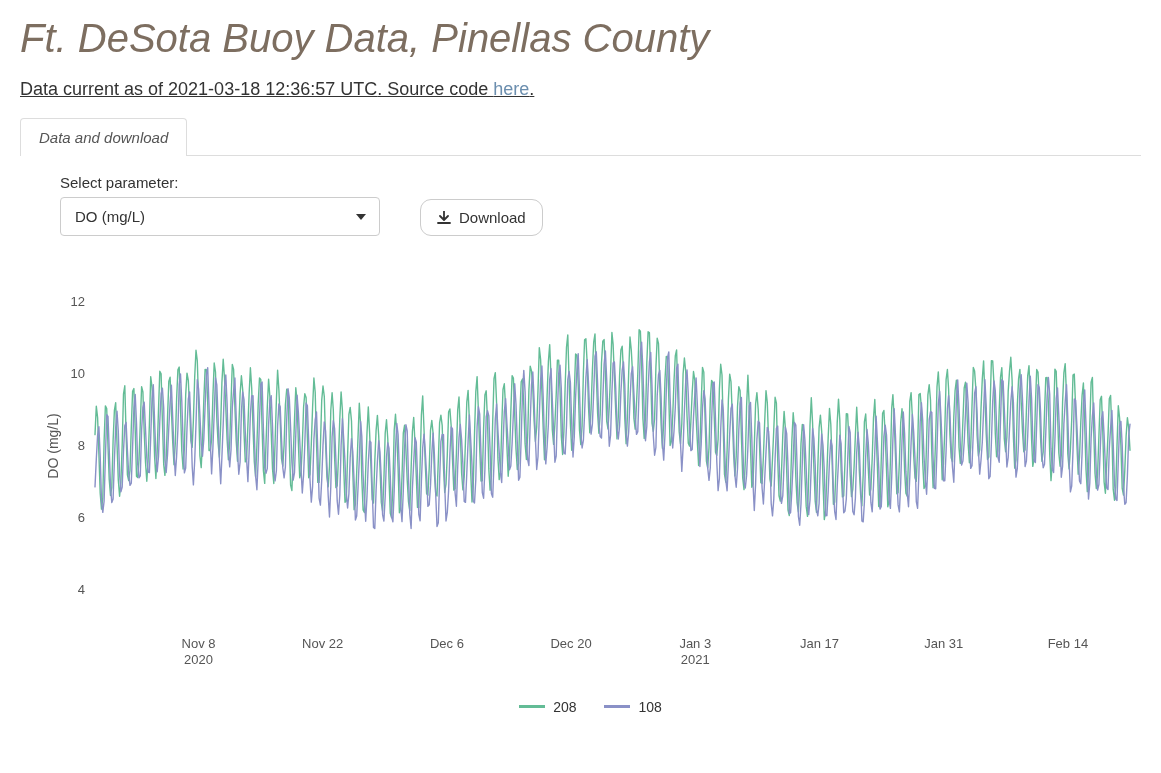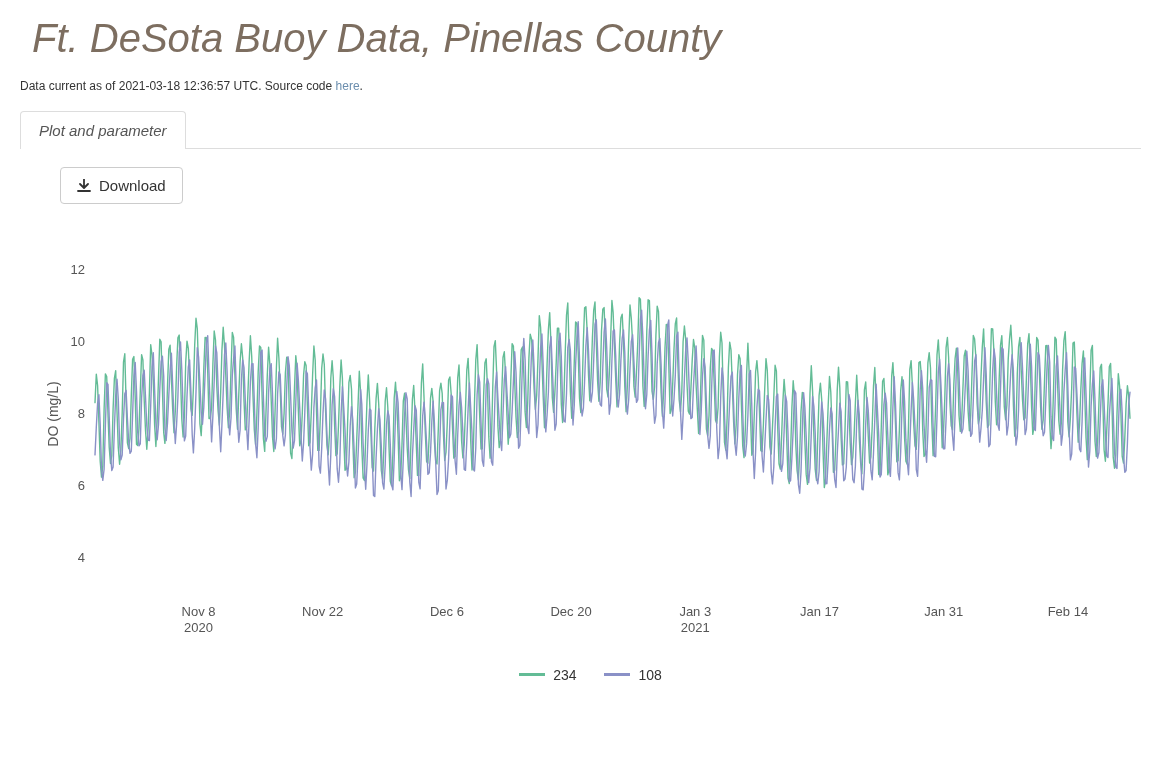--- a/index.html
+++ b/index.html
@@ -8,26 +8,27 @@
     padding: 10px 20px;
     color: #333;
     background: #fff;
     font-size: 15px;
   }
   h1 {
     font-size: 40px;
     font-weight: 400;
     color: #7d6e60;
     font-style: italic;
-    margin: 6px 0 18px 12px;
+    margin: 6px 0 18px 0;
   }
   .subtext {
-    font-size: 12px;
+    font-size: 18px;
     color: #333;
     margin-bottom: 18px;
+    text-decoration: underline;
   }
   .subtext a {
     color: #6b8eae;
     text-decoration: none;
   }
   
   .tabs {
     border-bottom: 1px solid #ddd;
     display: flex;
     margin-bottom: 18px;
@@ -82,21 +83,21 @@
     width: 0;
     height: 0;
     border-left: 5px solid transparent;
     border-right: 5px solid transparent;
     border-top: 6px solid #333;
     pointer-events: none;
   }
   .btn {
     padding: 9px 16px;
     border: 1px solid #ccc;
-    border-radius: 4px;
+    border-radius: 11px;
     background: #fff;
     font-size: 15px;
     cursor: pointer;
     display: inline-flex;
     align-items: center;
     gap: 8px;
     color: #333;
   }
   
   .chart-wrap {
@@ -130,24 +131,31 @@
 </head>
 <body>
 
 <h1>Ft. DeSota Buoy Data, Pinellas County</h1>
 
 <div class="subtext">
   <span>Data current as of </span><span>2021-03-18 12:36:57 UTC</span><span>. Source code </span><a href="#">here</a><span>.</span>
 </div>
 
 <div class="tabs">
-  <div class="tab active">Plot and parameter</div>
+  <div class="tab active">Data and download</div>
 </div>
 
 <div class="form-row">
+  <div class="form-group">
+    <label>Select parameter:</label>
+    <div class="select-wrap">
+      <div class="select-like">DO (mg/L)</div>
+      <div class="caret"></div>
+    </div>
+  </div>
 
 
   <div class="form-group">
     <button class="btn">
       <svg width="14" height="14" viewBox="0 0 14 14">
         <path d="M7 0v8M3 5l4 4 4-4" stroke="#333" stroke-width="1.8" fill="none" stroke-linecap="round" stroke-linejoin="round"></path>
         <path d="M1 12h12" stroke="#333" stroke-width="1.8" stroke-linecap="round"></path>
       </svg>
       <span>Download</span>
     </button>
@@ -171,20 +179,20 @@
       <text x="655.3" y="408" text-anchor="middle">2021</text>
       <text x="779.5" y="392" text-anchor="middle">Jan 17</text>
       <text x="903.6999999999999" y="392" text-anchor="middle">Jan 31</text>
       <text x="1027.9" y="392" text-anchor="middle">Feb 14</text>
       <path d="M55.0 178.6L56.3 150.2L57.6 161.6L58.9 198.0L60.2 237.2L61.5 253.1L62.8 241.8L64.1 185.3L65.4 149.9L66.7 152.5L68.0 190.2L69.2 223.2L70.5 239.5L71.8 231.3L73.1 184.8L74.4 154.4L75.7 146.7L77.0 187.6L78.3 224.0L79.6 240.3L80.9 226.0L82.2 188.4L83.5 138.1L84.8 129.8L86.1 177.7L87.4 218.9L88.7 224.5L90.0 214.3L91.3 171.4L92.6 135.3L93.9 132.6L95.2 173.6L96.5 220.3L97.7 221.5L99.0 204.0L100.3 167.2L101.6 130.7L102.9 135.8L104.2 176.0L105.5 206.2L106.8 225.3L108.1 204.9L109.4 168.1L110.7 120.7L112.0 131.0L113.3 156.2L114.6 200.8L115.9 222.5L117.2 195.2L118.5 153.7L119.8 115.2L121.1 117.8L122.4 164.4L123.7 208.4L124.9 219.4L126.2 202.2L127.5 162.5L128.8 125.4L130.1 121.1L131.4 153.9L132.7 185.9L134.0 208.8L135.3 187.1L136.6 143.3L137.9 113.8L139.2 111.1L140.5 152.3L141.8 195.0L143.1 213.0L144.4 191.6L145.7 138.6L147.0 117.1L148.3 124.4L149.6 151.7L150.9 184.8L152.2 191.3L153.4 164.2L154.7 121.1L156.0 94.3L157.3 104.9L158.6 146.4L159.9 199.6L161.2 211.6L162.5 185.4L163.8 144.6L165.1 113.4L166.4 113.6L167.7 147.0L169.0 194.5L170.3 194.6L171.6 183.6L172.9 140.0L174.2 107.0L175.5 116.2L176.8 162.8L178.1 186.9L179.4 201.2L180.7 167.7L181.9 126.9L183.2 103.3L184.5 122.0L185.8 151.4L187.1 183.7L188.4 203.7L189.7 187.0L191.0 146.0L192.3 108.4L193.6 113.4L194.9 151.2L196.2 184.9L197.5 205.3L198.8 170.4L200.1 137.8L201.4 119.8L202.7 133.9L204.0 176.7L205.3 205.9L206.6 203.3L207.9 169.5L209.1 138.6L210.4 111.7L211.7 132.2L213.0 172.0L214.3 205.8L215.6 220.6L216.9 189.3L218.2 147.6L219.5 122.0L220.8 123.4L222.1 172.7L223.4 214.7L224.7 227.4L226.0 187.8L227.3 151.1L228.6 123.3L229.9 141.0L231.2 176.2L232.5 212.8L233.8 227.5L235.1 186.0L236.4 143.7L237.6 114.3L238.9 134.0L240.2 165.3L241.5 202.6L242.8 210.1L244.1 189.0L245.4 148.7L246.7 133.2L248.0 134.2L249.3 186.1L250.6 229.0L251.9 234.5L253.2 201.7L254.5 163.8L255.8 131.7L257.1 145.6L258.4 188.0L259.7 221.7L261.0 216.8L262.3 189.3L263.6 150.8L264.8 137.8L266.1 141.4L267.4 182.2L268.7 221.7L270.0 218.2L271.3 188.2L272.6 151.2L273.9 122.0L275.2 136.3L276.5 187.5L277.8 226.4L279.1 226.4L280.4 191.2L281.7 144.5L283.0 130.0L284.3 140.7L285.6 187.4L286.9 221.0L288.2 230.8L289.5 210.0L290.8 154.2L292.1 136.7L293.3 153.8L294.6 201.5L295.9 231.6L297.2 229.9L298.5 201.4L299.8 162.8L301.1 136.0L302.4 154.3L303.7 211.3L305.0 246.3L306.3 245.1L307.6 199.4L308.9 158.5L310.2 151.4L311.5 165.1L312.8 216.1L314.1 253.7L315.4 248.4L316.7 216.4L318.0 181.8L319.3 147.3L320.6 168.5L321.8 222.4L323.1 253.9L324.4 256.5L325.7 213.5L327.0 176.7L328.3 150.9L329.6 176.5L330.9 209.0L332.2 243.6L333.5 247.1L334.8 205.3L336.1 174.4L337.4 159.4L338.7 179.7L340.0 212.1L341.3 246.4L342.6 255.2L343.9 223.8L345.2 177.3L346.5 163.7L347.8 183.3L349.0 223.0L350.3 257.2L351.6 261.7L352.9 228.8L354.2 174.3L355.5 158.3L356.8 178.2L358.1 212.6L359.4 256.8L360.7 252.7L362.0 220.2L363.3 177.2L364.6 169.2L365.9 193.3L367.2 224.0L368.5 246.0L369.8 254.5L371.1 213.3L372.4 175.6L373.7 161.5L375.0 187.3L376.3 220.8L377.5 251.4L378.8 251.6L380.1 208.6L381.4 159.1L382.7 139.9L384.0 173.0L385.3 208.6L386.6 237.5L387.9 239.2L389.2 212.4L390.5 174.4L391.8 164.4L393.1 177.4L394.4 217.7L395.7 237.2L397.0 240.0L398.3 205.1L399.6 166.9L400.9 159.1L402.2 169.7L403.5 212.1L404.7 236.5L406.0 228.2L407.3 198.6L408.6 156.1L409.9 153.0L411.2 170.2L412.5 203.6L413.8 234.1L415.1 232.6L416.4 197.1L417.7 154.0L419.0 141.0L420.3 175.5L421.6 217.0L422.9 233.9L424.2 221.0L425.5 184.5L426.8 146.0L428.1 134.4L429.4 165.0L430.7 216.4L432.0 246.0L433.2 232.0L434.5 178.6L435.8 135.7L437.1 120.6L438.4 155.0L439.7 192.6L441.0 225.0L442.3 224.8L443.6 172.6L444.9 139.0L446.2 134.8L447.5 164.7L448.8 212.9L450.1 234.3L451.4 220.6L452.7 165.5L454.0 122.7L455.3 116.6L456.6 147.3L457.9 201.9L459.2 223.6L460.5 216.1L461.7 170.7L463.0 133.5L464.3 127.8L465.6 151.3L466.9 190.4L468.2 220.3L469.5 201.8L470.8 156.5L472.1 119.7L473.4 122.0L474.7 157.6L476.0 193.0L477.3 213.5L478.6 207.7L479.9 157.2L481.2 125.8L482.5 123.0L483.8 149.6L485.1 187.9L486.4 203.5L487.7 178.9L488.9 134.1L490.2 110.3L491.5 115.0L492.8 132.2L494.1 164.9L495.4 185.4L496.7 171.2L498.0 133.9L499.3 91.6L500.6 103.4L501.9 136.1L503.2 173.0L504.5 203.8L505.8 180.1L507.1 139.8L508.4 105.5L509.7 88.6L511.0 121.0L512.3 173.7L513.6 188.4L514.9 168.0L516.2 138.9L517.4 104.2L518.7 104.3L520.0 133.3L521.3 180.1L522.6 198.5L523.9 175.1L525.2 128.8L526.5 91.2L527.8 78.9L529.1 124.6L530.4 168.0L531.7 194.3L533.0 178.3L534.3 136.7L535.6 98.0L536.9 99.2L538.2 128.8L539.5 174.3L540.8 188.6L542.1 169.9L543.4 116.2L544.6 83.7L545.9 82.7L547.2 107.9L548.5 150.8L549.8 176.7L551.1 153.0L552.4 114.0L553.7 86.2L555.0 77.9L556.3 119.1L557.6 157.1L558.9 177.2L560.2 158.0L561.5 106.7L562.8 85.2L564.1 83.6L565.4 118.6L566.7 165.1L568.0 173.0L569.3 149.9L570.6 116.3L571.9 76.4L573.1 88.1L574.4 120.7L575.7 154.8L577.0 182.9L578.3 160.6L579.6 119.5L580.9 94.0L582.2 90.2L583.5 116.7L584.8 162.7L586.1 187.7L587.4 160.6L588.7 116.0L590.0 81.0L591.3 94.2L592.6 118.6L593.9 162.2L595.2 173.2L596.5 147.7L597.8 117.7L599.1 73.8L600.4 75.2L601.6 107.5L602.9 162.2L604.2 182.5L605.5 160.9L606.8 107.2L608.1 75.8L609.4 76.5L610.7 121.2L612.0 167.2L613.3 175.4L614.6 162.8L615.9 111.6L617.2 82.1L618.5 87.7L619.8 130.5L621.1 168.3L622.4 192.3L623.7 166.3L625.0 123.6L626.3 100.4L627.6 100.8L628.8 141.8L630.1 189.5L631.4 185.3L632.7 160.3L634.0 125.0L635.3 100.0L636.6 94.0L637.9 141.1L639.2 175.9L640.5 187.7L641.8 167.8L643.1 117.8L644.4 102.0L645.7 115.5L647.0 159.6L648.3 187.1L649.6 190.1L650.9 165.2L652.2 136.4L653.5 115.5L654.8 124.2L656.1 160.9L657.3 184.9L658.6 209.5L659.9 190.3L661.2 146.4L662.5 111.4L663.8 116.1L665.1 163.8L666.4 205.1L667.7 211.8L669.0 191.9L670.3 143.6L671.6 124.4L672.9 126.8L674.2 159.7L675.5 196.3L676.8 199.4L678.1 183.2L679.4 133.1L680.7 108.3L682.0 119.0L683.3 174.0L684.5 218.4L685.8 226.1L687.1 194.1L688.4 143.6L689.7 118.1L691.0 125.8L692.3 160.0L693.6 197.6L694.9 219.9L696.2 200.1L697.5 150.7L698.8 130.7L700.1 134.7L701.4 181.1L702.7 221.7L704.0 233.6L705.3 205.9L706.6 150.4L707.9 119.1L709.2 149.2L710.5 191.9L711.8 231.2L713.0 227.8L714.3 190.2L715.6 148.0L716.9 136.6L718.2 153.5L719.5 188.5L720.8 226.6L722.1 227.5L723.4 200.8L724.7 165.2L726.0 134.6L727.3 146.5L728.6 184.9L729.9 222.8L731.2 230.0L732.5 202.6L733.8 173.3L735.1 141.3L736.4 147.2L737.7 203.2L739.0 239.8L740.3 245.1L741.5 216.0L742.8 179.1L744.1 155.4L745.4 172.6L746.7 215.3L748.0 254.0L749.3 259.5L750.6 228.6L751.9 183.8L753.2 156.7L754.5 173.3L755.8 220.5L757.1 246.7L758.4 256.0L759.7 229.5L761.0 187.6L762.3 168.5L763.6 175.5L764.9 218.3L766.2 250.4L767.5 260.4L768.7 220.4L770.0 169.0L771.3 141.7L772.6 167.6L773.9 211.8L775.2 245.2L776.5 256.4L777.8 211.7L779.1 171.6L780.4 159.1L781.7 175.6L783.0 226.1L784.3 263.6L785.6 254.8L786.9 216.0L788.2 180.9L789.5 152.5L790.8 168.2L792.1 205.6L793.4 248.3L794.7 246.1L796.0 212.7L797.2 166.9L798.5 143.1L799.8 163.7L801.1 213.8L802.4 240.9L803.7 240.0L805.0 205.8L806.3 157.8L807.6 157.9L808.9 184.8L810.2 219.1L811.5 240.6L812.8 233.1L814.1 210.6L815.4 179.1L816.7 151.3L818.0 177.3L819.3 214.4L820.6 238.5L821.9 249.7L823.2 218.4L824.4 165.8L825.7 158.0L827.0 183.7L828.3 213.0L829.6 239.0L830.9 232.9L832.2 202.5L833.5 162.1L834.8 143.5L836.1 176.3L837.4 210.8L838.7 250.4L840.0 251.1L841.3 202.1L842.6 157.3L843.9 154.5L845.2 178.6L846.5 213.2L847.8 250.8L849.1 245.2L850.4 205.2L851.7 152.0L852.9 138.6L854.2 162.8L855.5 201.0L856.8 237.8L858.1 236.7L859.4 205.2L860.7 166.9L862.0 152.7L863.3 171.2L864.6 214.4L865.9 237.3L867.2 240.2L868.5 202.2L869.8 145.4L871.1 136.6L872.4 161.8L873.7 199.8L875.0 221.7L876.3 225.3L877.6 193.9L878.9 138.5L880.2 137.5L881.4 151.8L882.7 205.9L884.0 232.5L885.3 230.3L886.6 184.4L887.9 138.8L889.2 128.6L890.5 144.0L891.8 198.3L893.1 231.6L894.4 218.7L895.7 179.7L897.0 130.9L898.3 115.9L899.6 139.0L900.9 183.0L902.2 223.7L903.5 207.5L904.8 174.5L906.1 123.6L907.4 113.5L908.6 133.0L909.9 178.8L911.2 201.7L912.5 205.9L913.8 161.0L915.1 134.5L916.4 124.1L917.7 145.5L919.0 191.1L920.3 207.4L921.6 198.2L922.9 165.0L924.2 132.0L925.5 126.1L926.8 151.8L928.1 186.6L929.4 206.8L930.7 191.4L932.0 150.0L933.3 111.5L934.6 115.1L935.9 133.6L937.1 179.5L938.4 199.9L939.7 193.8L941.0 153.1L942.3 122.8L943.6 104.9L944.9 140.2L946.2 177.8L947.5 203.5L948.8 200.9L950.1 150.7L951.4 104.6L952.7 104.9L954.0 128.6L955.3 177.7L956.6 200.7L957.9 194.8L959.2 153.7L960.5 121.7L961.8 111.6L963.1 141.1L964.3 182.9L965.6 195.7L966.9 181.0L968.2 135.4L969.5 115.3L970.8 101.2L972.1 124.3L973.4 181.0L974.7 212.1L976.0 204.1L977.3 149.5L978.6 122.6L979.9 113.4L981.2 145.9L982.5 175.7L983.8 195.8L985.1 193.9L986.4 154.5L987.7 119.8L989.0 109.7L990.3 139.8L991.6 183.5L992.8 210.4L994.1 202.3L995.4 149.2L996.7 113.5L998.0 116.1L999.3 144.6L1000.6 183.0L1001.9 205.2L1003.2 196.0L1004.5 157.8L1005.8 121.6L1007.1 121.5L1008.4 147.5L1009.7 197.6L1011.0 224.6L1012.3 206.9L1013.6 163.6L1014.9 113.2L1016.2 115.3L1017.5 156.2L1018.8 196.6L1020.1 210.3L1021.3 199.5L1022.6 145.7L1023.9 116.5L1025.2 107.7L1026.5 138.9L1027.8 197.8L1029.1 212.9L1030.4 193.5L1031.7 164.2L1033.0 119.1L1034.3 118.1L1035.6 151.0L1036.9 189.1L1038.2 218.2L1039.5 201.0L1040.8 166.2L1042.1 139.4L1043.4 127.0L1044.7 169.3L1046.0 213.1L1047.3 235.6L1048.5 215.6L1049.8 169.3L1051.1 126.1L1052.4 121.5L1053.7 174.4L1055.0 217.1L1056.3 232.5L1057.6 217.9L1058.9 180.6L1060.2 143.8L1061.5 140.3L1062.8 176.3L1064.1 226.0L1065.4 237.2L1066.7 207.5L1068.0 179.1L1069.3 142.8L1070.6 139.5L1071.9 177.6L1073.2 233.2L1074.5 244.2L1075.8 230.6L1077.0 189.5L1078.3 149.7L1079.6 162.0L1080.9 189.5L1082.2 232.4L1083.5 239.0L1084.8 214.4L1086.1 180.3L1087.4 161.7L1088.7 172.0L1090.0 194.2" fill="none" stroke="#63bc96" stroke-width="1.4" stroke-linejoin="round" stroke-linecap="round"></path>
       <path d="M55.0 230.9L56.3 203.2L57.6 179.3L58.9 170.8L60.2 200.3L61.5 245.0L62.8 256.3L64.1 245.2L65.4 201.6L66.7 158.8L68.0 160.5L69.2 192.8L70.5 230.0L71.8 246.6L73.1 242.9L74.4 204.0L75.7 171.5L77.0 155.2L78.3 175.3L79.6 218.5L80.9 235.9L82.2 231.1L83.5 194.9L84.8 169.7L86.1 166.5L87.4 194.2L88.7 218.0L90.0 229.4L91.3 227.2L92.6 191.1L93.9 151.7L95.2 138.4L96.5 167.4L97.7 208.2L99.0 221.9L100.3 219.8L101.6 174.2L102.9 151.4L104.2 146.3L105.5 172.7L106.8 201.9L108.1 216.0L109.4 216.6L110.7 181.8L112.0 143.1L113.3 128.8L114.6 165.0L115.9 198.9L117.2 215.7L118.5 200.6L119.8 165.4L121.1 137.7L122.4 132.1L123.7 151.7L124.9 204.5L126.2 216.5L127.5 199.3L128.8 171.8L130.1 146.7L131.4 129.3L132.7 161.6L134.0 195.1L135.3 219.5L136.6 200.4L137.9 173.2L139.2 128.3L140.5 118.0L141.8 145.8L143.1 185.3L144.4 216.9L145.7 212.1L147.0 172.3L148.3 143.2L149.6 135.9L150.9 167.1L152.2 210.7L153.4 228.9L154.7 204.8L156.0 167.8L157.3 123.6L158.6 133.0L159.9 159.0L161.2 187.6L162.5 200.3L163.8 183.5L165.1 150.5L166.4 118.6L167.7 111.7L169.0 149.2L170.3 186.0L171.6 217.9L172.9 191.8L174.2 157.3L175.5 121.8L176.8 128.8L178.1 162.1L179.4 203.0L180.7 227.8L181.9 201.2L183.2 168.5L184.5 130.8L185.8 119.0L187.1 147.6L188.4 194.3L189.7 210.9L191.0 194.3L192.3 151.4L193.6 134.6L194.9 122.0L196.2 161.5L197.5 196.0L198.8 218.2L200.1 206.0L201.4 155.5L202.7 135.9L204.0 143.6L205.3 176.5L206.6 203.1L207.9 225.6L209.1 196.5L210.4 157.8L211.7 139.9L213.0 139.6L214.3 176.7L215.6 219.9L216.9 233.7L218.2 203.6L219.5 162.8L220.8 128.1L222.1 126.1L223.4 172.8L224.7 211.6L226.0 217.2L227.3 212.4L228.6 168.6L229.9 144.4L231.2 139.6L232.5 169.4L233.8 213.4L235.1 224.8L236.4 214.5L237.6 170.3L238.9 148.0L240.2 150.9L241.5 182.3L242.8 211.6L244.1 221.8L245.4 210.8L246.7 163.6L248.0 132.7L249.3 141.8L250.6 171.2L251.9 206.1L253.2 224.1L254.5 216.6L255.8 178.6L257.1 139.2L258.4 156.7L259.7 183.2L261.0 212.5L262.3 237.0L263.6 218.6L264.8 188.6L266.1 147.0L267.4 149.9L268.7 185.1L270.0 223.8L271.3 246.1L272.6 230.4L273.9 183.6L275.2 163.9L276.5 156.0L277.8 194.1L279.1 242.2L280.4 249.1L281.7 224.4L283.0 189.1L284.3 165.9L285.6 175.0L286.9 208.6L288.2 239.8L289.5 261.0L290.8 230.5L292.1 180.8L293.3 164.8L294.6 172.7L295.9 203.7L297.2 244.9L298.5 258.3L299.8 238.7L301.1 189.8L302.4 162.6L303.7 182.9L305.0 205.8L306.3 237.9L307.6 252.0L308.9 237.7L310.2 201.6L311.5 182.6L312.8 195.8L314.1 225.3L315.4 264.0L316.7 260.0L318.0 232.4L319.3 203.5L320.6 165.5L321.8 180.1L323.1 219.3L324.4 244.3L325.7 265.3L327.0 239.9L328.3 206.5L329.6 184.9L330.9 186.3L332.2 232.3L333.5 271.4L334.8 272.6L336.1 234.0L337.4 205.5L338.7 184.8L340.0 196.0L341.3 222.4L342.6 258.8L343.9 265.0L345.2 240.5L346.5 200.8L347.8 186.8L349.0 192.1L350.3 221.0L351.6 260.7L352.9 265.8L354.2 234.4L355.5 191.7L356.8 167.5L358.1 178.9L359.4 216.0L360.7 250.3L362.0 265.6L363.3 234.9L364.6 191.3L365.9 168.7L367.2 174.9L368.5 222.3L369.8 258.3L371.1 272.5L372.4 232.8L373.7 206.1L375.0 181.7L376.3 186.3L377.5 220.7L378.8 258.3L380.1 264.8L381.4 225.8L382.7 191.9L384.0 178.1L385.3 195.8L386.6 219.2L387.9 250.4L389.2 248.9L390.5 229.4L391.8 198.0L393.1 177.1L394.4 198.6L395.7 238.1L397.0 270.5L398.3 266.7L399.6 224.5L400.9 185.6L402.2 178.4L403.5 178.6L404.7 227.8L406.0 265.0L407.3 256.5L408.6 234.9L409.9 197.5L411.2 170.9L412.5 172.9L413.8 211.7L415.1 237.0L416.4 250.2L417.7 211.6L419.0 181.7L420.3 168.5L421.6 183.6L422.9 208.6L424.2 245.4L425.5 246.3L426.8 217.3L428.1 185.4L429.4 159.0L430.7 183.9L432.0 209.1L433.2 245.1L434.5 247.0L435.8 223.6L437.1 170.6L438.4 150.6L439.7 158.1L441.0 198.3L442.3 236.5L443.6 242.2L444.9 213.6L446.2 160.8L447.5 154.6L448.8 159.9L450.1 194.4L451.4 237.6L452.7 241.2L454.0 207.2L455.3 163.0L456.6 148.0L457.9 173.9L459.2 196.2L460.5 216.9L461.7 226.5L463.0 190.1L464.3 155.8L465.6 142.6L466.9 167.0L468.2 189.6L469.5 213.8L470.8 210.1L472.1 187.7L473.4 157.6L474.7 127.8L476.0 148.3L477.3 187.3L478.6 224.3L479.9 221.2L481.2 181.9L482.5 136.9L483.8 114.4L485.1 136.1L486.4 185.9L487.7 203.5L488.9 209.6L490.2 166.1L491.5 129.1L492.8 116.0L494.1 143.9L495.4 182.4L496.7 213.5L498.0 200.8L499.3 160.3L500.6 123.5L501.9 110.0L503.2 141.0L504.5 186.5L505.8 207.9L507.1 190.8L508.4 168.3L509.7 123.6L511.0 112.6L512.3 143.9L513.6 174.6L514.9 206.2L516.2 200.0L517.4 156.4L518.7 117.5L520.0 109.1L521.3 132.5L522.6 179.9L523.9 197.1L525.2 198.0L526.5 169.5L527.8 123.7L529.1 115.4L530.4 126.6L531.7 167.6L533.0 201.0L534.3 180.7L535.6 141.6L536.9 113.5L538.2 97.8L539.5 134.6L540.8 177.2L542.1 192.0L543.4 184.1L544.6 157.3L545.9 121.8L547.2 103.6L548.5 126.5L549.8 160.2L551.1 178.1L552.4 168.1L553.7 136.5L555.0 100.1L556.3 95.8L557.6 127.0L558.9 165.8L560.2 180.6L561.5 182.1L562.8 143.3L564.1 108.4L565.4 94.9L566.7 123.3L568.0 160.5L569.3 190.2L570.6 179.0L571.9 136.5L573.1 107.0L574.4 105.9L575.7 131.6L577.0 171.8L578.3 183.0L579.6 170.0L580.9 136.3L582.2 114.1L583.5 106.0L584.8 128.5L586.1 176.7L587.4 190.1L588.7 175.7L590.0 144.2L591.3 117.6L592.6 110.8L593.9 137.1L595.2 162.0L596.5 178.4L597.8 175.6L599.1 134.9L600.4 95.4L601.6 86.1L602.9 113.2L604.2 156.2L605.5 184.7L606.8 170.5L608.1 132.6L609.4 106.1L610.7 96.4L612.0 129.9L613.3 179.7L614.6 199.2L615.9 191.5L617.2 139.6L618.5 118.8L619.8 114.4L621.1 140.7L622.4 187.1L623.7 204.1L625.0 177.8L626.3 134.2L627.6 101.1L628.8 95.9L630.1 142.0L631.4 171.6L632.7 192.0L634.0 175.3L635.3 151.4L636.6 112.2L637.9 108.1L639.2 152.9L640.5 187.1L641.8 215.4L643.1 191.2L644.4 154.7L645.7 125.9L647.0 113.9L648.3 139.1L649.6 174.6L650.9 194.6L652.2 193.5L653.5 161.2L654.8 138.6L656.1 122.0L657.3 147.3L658.6 184.0L659.9 210.5L661.2 188.3L662.5 152.1L663.8 134.7L665.1 143.0L666.4 178.0L667.7 211.6L669.0 224.4L670.3 211.6L671.6 165.6L672.9 127.6L674.2 126.0L675.5 163.3L676.8 205.8L678.1 234.6L679.4 222.5L680.7 173.2L682.0 144.0L683.3 154.8L684.5 190.0L685.8 224.4L687.1 234.8L688.4 207.4L689.7 177.8L691.0 152.4L692.3 148.1L693.6 179.1L694.9 219.1L696.2 231.3L697.5 212.8L698.8 174.5L700.1 147.4L701.4 141.5L702.7 187.5L704.0 224.9L705.3 232.0L706.6 219.4L707.9 191.5L709.2 150.0L710.5 146.4L711.8 181.9L713.0 227.5L714.3 254.5L715.6 228.0L716.9 183.4L718.2 165.1L719.5 166.9L720.8 200.2L722.1 232.3L723.4 248.0L724.7 222.9L726.0 196.1L727.3 171.4L728.6 175.5L729.9 198.4L731.2 247.7L732.5 259.9L733.8 242.9L735.1 202.7L736.4 172.4L737.7 170.1L739.0 203.3L740.3 234.3L741.5 247.4L742.8 239.6L744.1 207.6L745.4 171.1L746.7 177.7L748.0 209.5L749.3 257.5L750.6 256.8L751.9 233.7L753.2 205.4L754.5 166.5L755.8 169.1L757.1 210.3L758.4 260.3L759.7 269.2L761.0 247.8L762.3 206.6L763.6 168.6L764.9 183.8L766.2 212.7L767.5 246.4L768.7 258.6L770.0 244.2L771.3 209.1L772.6 172.4L773.9 182.5L775.2 209.1L776.5 253.6L777.8 259.8L779.1 247.4L780.4 204.6L781.7 177.9L783.0 189.3L784.3 214.7L785.6 259.9L786.9 259.6L788.2 235.1L789.5 205.0L790.8 183.9L792.1 189.9L793.4 233.9L794.7 255.6L796.0 263.5L797.2 230.8L798.5 205.5L799.8 179.1L801.1 187.8L802.4 225.1L803.7 256.8L805.0 255.0L806.3 243.0L807.6 206.3L808.9 170.4L810.2 176.7L811.5 227.0L812.8 255.6L814.1 258.8L815.4 242.0L816.7 196.7L818.0 176.2L819.3 190.8L820.6 226.9L821.9 265.1L823.2 265.8L824.4 246.3L825.7 200.4L827.0 173.5L828.3 186.7L829.6 213.1L830.9 246.7L832.2 255.8L833.5 229.2L834.8 195.3L836.1 160.1L837.4 184.8L838.7 210.9L840.0 253.1L841.3 250.5L842.6 219.2L843.9 180.7L845.2 169.1L846.5 178.9L847.8 211.8L849.1 244.2L850.4 252.4L851.7 221.7L852.9 183.3L854.2 152.7L855.5 180.0L856.8 218.9L858.1 248.9L859.4 255.9L860.7 226.9L862.0 184.7L863.3 156.0L864.6 177.5L865.9 215.9L867.2 236.6L868.5 250.8L869.8 220.8L871.1 186.9L872.4 158.5L873.7 176.3L875.0 202.2L876.3 245.6L877.6 252.3L878.9 217.6L880.2 165.8L881.4 146.7L882.7 164.2L884.0 200.5L885.3 223.5L886.6 238.3L887.9 208.8L889.2 163.7L890.5 155.6L891.8 156.3L893.1 202.6L894.4 232.4L895.7 232.7L897.0 192.9L898.3 148.0L899.6 135.2L900.9 159.9L902.2 189.6L903.5 224.9L904.8 224.8L906.1 194.9L907.4 152.9L908.6 139.6L909.9 155.7L911.2 190.7L912.5 211.5L913.8 226.3L915.1 189.8L916.4 142.7L917.7 123.9L919.0 150.1L920.3 188.2L921.6 209.1L922.9 205.1L924.2 186.2L925.5 157.2L926.8 127.3L928.1 146.8L929.4 185.6L930.7 212.4L932.0 209.7L933.3 176.6L934.6 137.5L935.9 130.8L937.1 157.2L938.4 193.8L939.7 218.1L941.0 204.2L942.3 186.3L943.6 154.6L944.9 123.6L946.2 149.8L947.5 192.8L948.8 222.7L950.1 220.5L951.4 186.7L952.7 145.7L954.0 124.9L955.3 134.8L956.6 170.4L957.9 201.1L959.2 206.2L960.5 165.1L961.8 123.6L963.1 125.1L964.3 152.5L965.6 182.8L966.9 211.0L968.2 201.5L969.5 173.0L970.8 146.1L972.1 130.8L973.4 146.2L974.7 193.0L976.0 221.1L977.3 212.3L978.6 185.4L979.9 133.0L981.2 118.7L982.5 143.6L983.8 177.9L985.1 210.5L986.4 205.2L987.7 180.0L989.0 145.0L990.3 120.3L991.6 142.8L992.8 182.5L994.1 204.8L995.4 206.5L996.7 167.7L998.0 128.6L999.3 131.7L1000.6 156.4L1001.9 199.4L1003.2 211.8L1004.5 208.2L1005.8 176.6L1007.1 140.2L1008.4 121.5L1009.7 138.3L1011.0 192.9L1012.3 213.4L1013.6 216.5L1014.9 185.0L1016.2 142.6L1017.5 131.9L1018.8 159.3L1020.1 188.7L1021.3 221.2L1022.6 210.1L1023.9 167.9L1025.2 145.7L1026.5 128.6L1027.8 161.6L1029.1 204.5L1030.4 235.9L1031.7 230.2L1033.0 194.8L1034.3 142.9L1035.6 144.3L1036.9 169.4L1038.2 198.8L1039.5 224.9L1040.8 227.7L1042.1 197.1L1043.4 147.7L1044.7 133.9L1046.0 169.1L1047.3 208.0L1048.5 243.1L1049.8 227.0L1051.1 182.2L1052.4 160.0L1053.7 146.9L1055.0 175.8L1056.3 216.5L1057.6 234.1L1058.9 228.5L1060.2 194.5L1061.5 162.7L1062.8 155.8L1064.1 179.0L1065.4 211.1L1066.7 232.0L1068.0 233.5L1069.3 192.9L1070.6 171.5L1071.9 154.5L1073.2 187.0L1074.5 227.1L1075.8 243.3L1077.0 244.4L1078.3 205.1L1079.6 169.6L1080.9 165.3L1082.2 189.3L1083.5 231.4L1084.8 248.3L1086.1 246.5L1087.4 219.8L1088.7 179.5L1090.0 168.2" fill="none" stroke="#8a91c7" stroke-width="1.4" stroke-linejoin="round" stroke-linecap="round"></path>
     </svg>
   <div class="legend">
     <span class="item">
         <span class="swatch" id="sw0" style="background: rgb(99, 188, 150);"></span>
-        <span>234</span>
+        <span>208</span>
       </span>
     <span class="item">
         <span class="swatch" id="sw1" style="background: rgb(138, 145, 199);"></span>
         <span>108</span>
       </span>
   </div>
 </div>
 
 </body></html>

